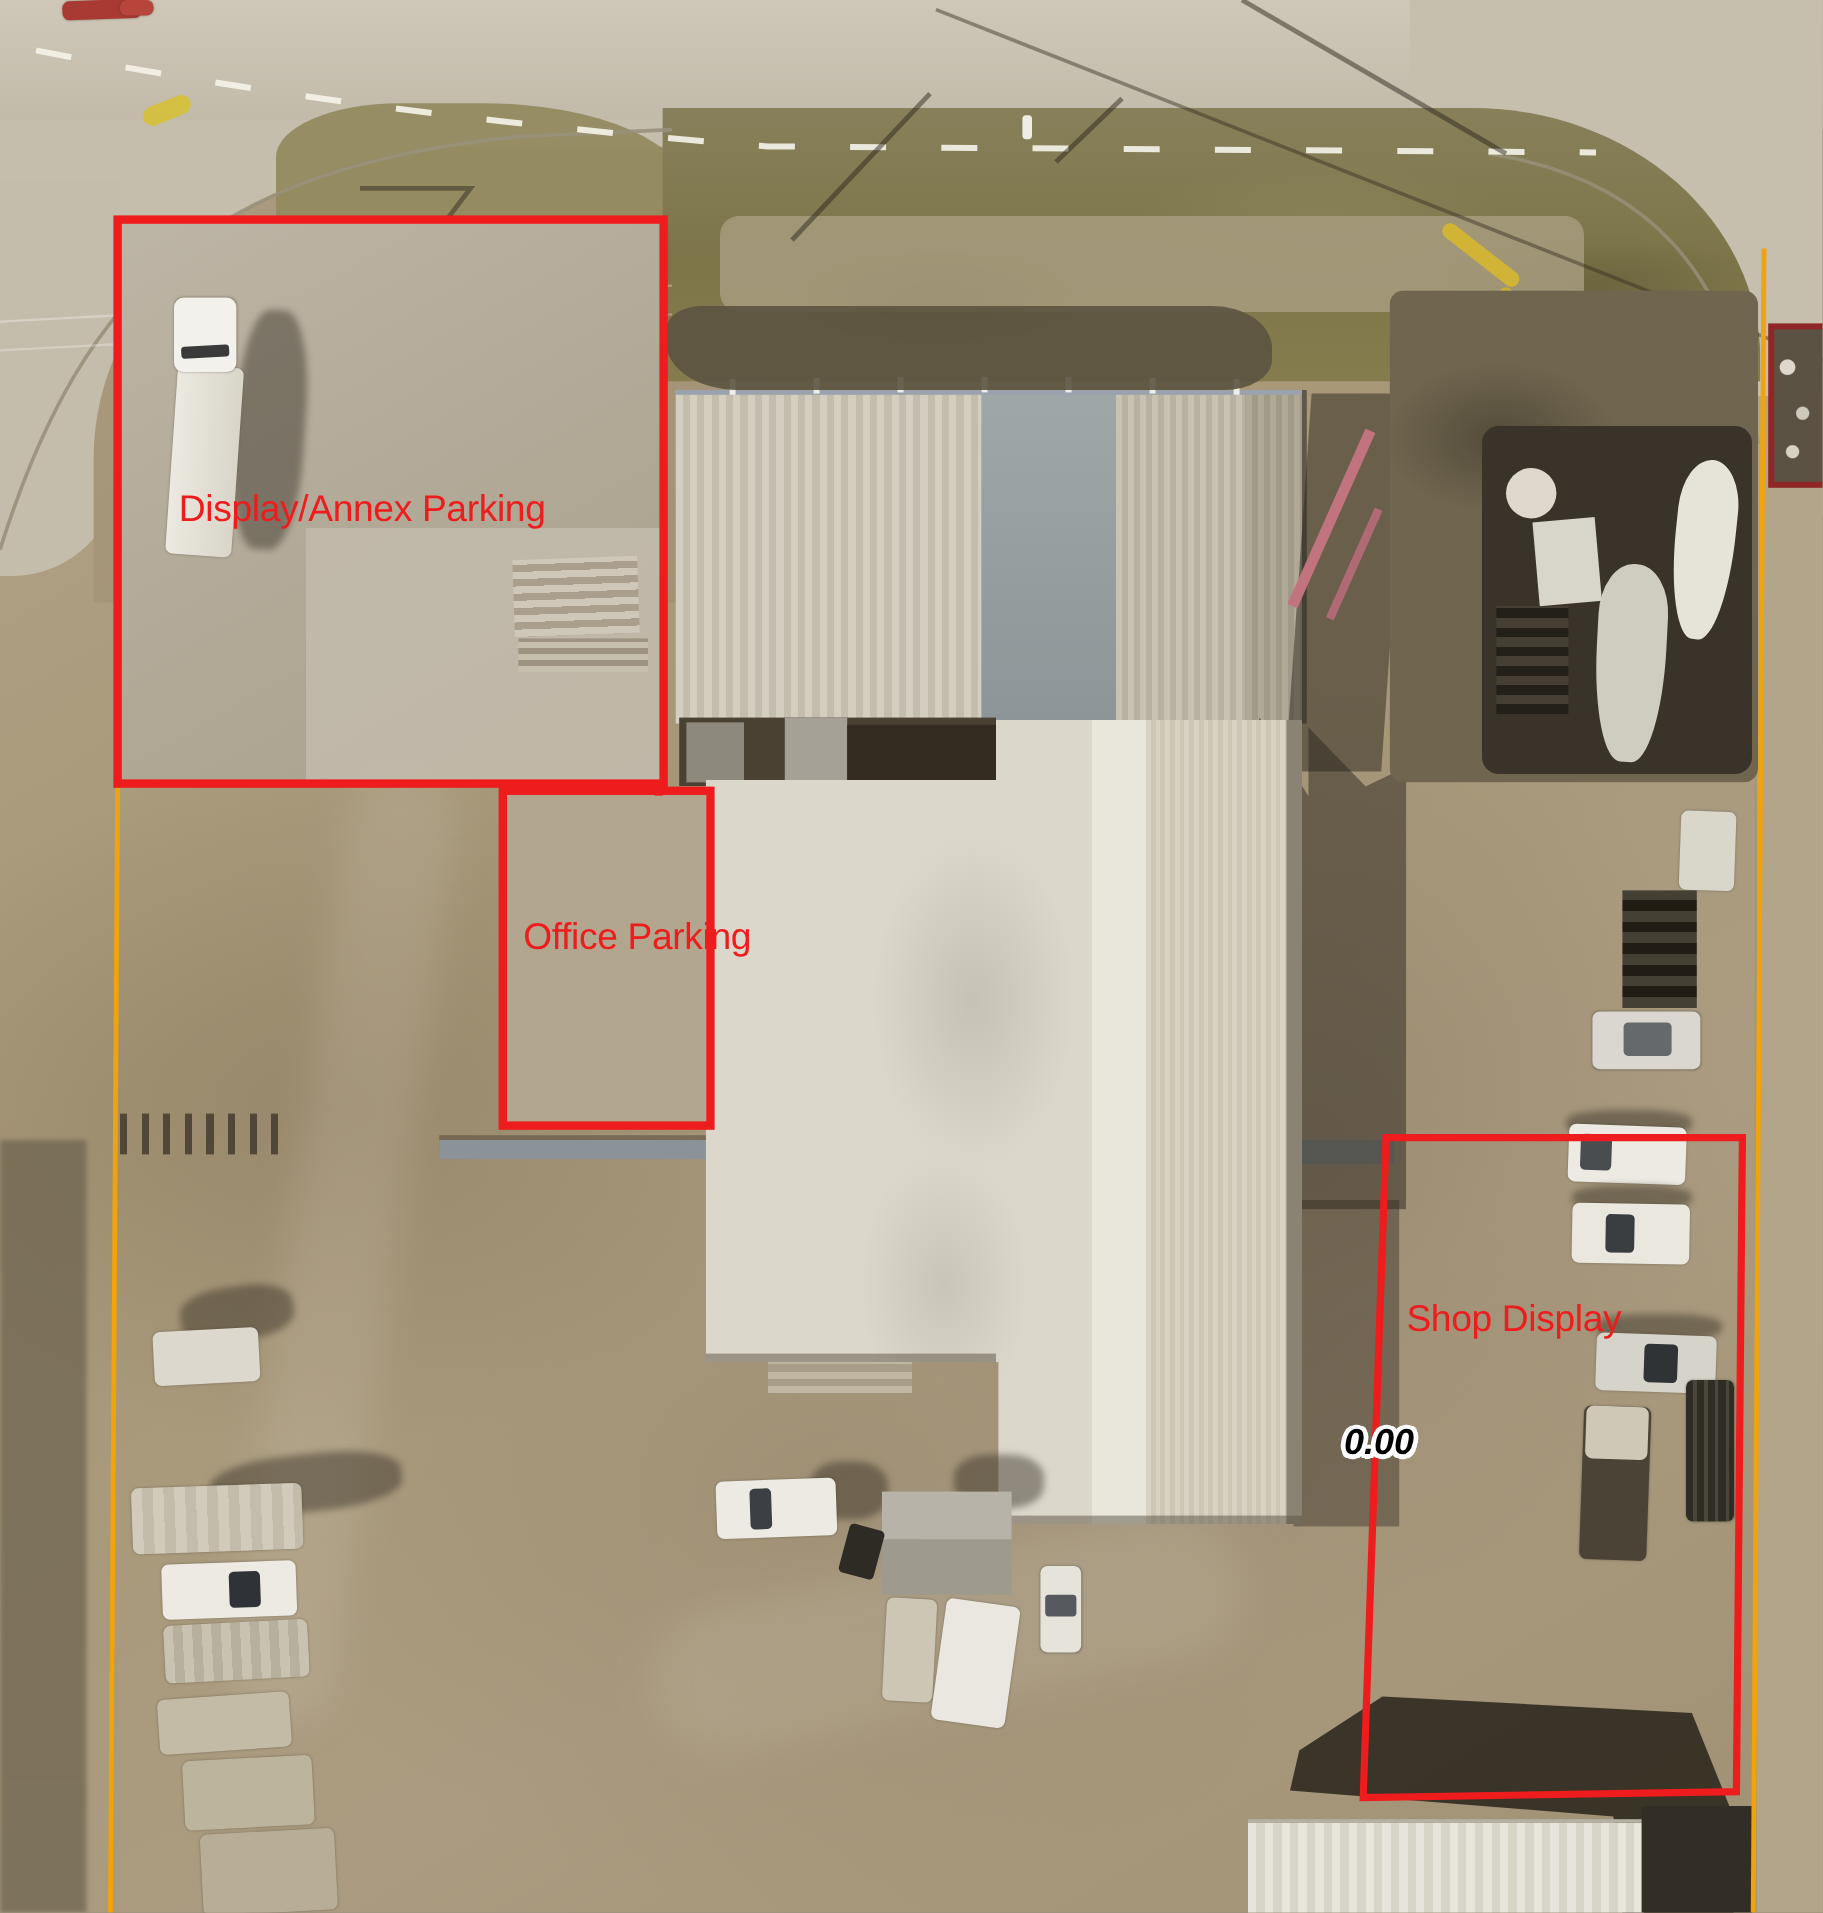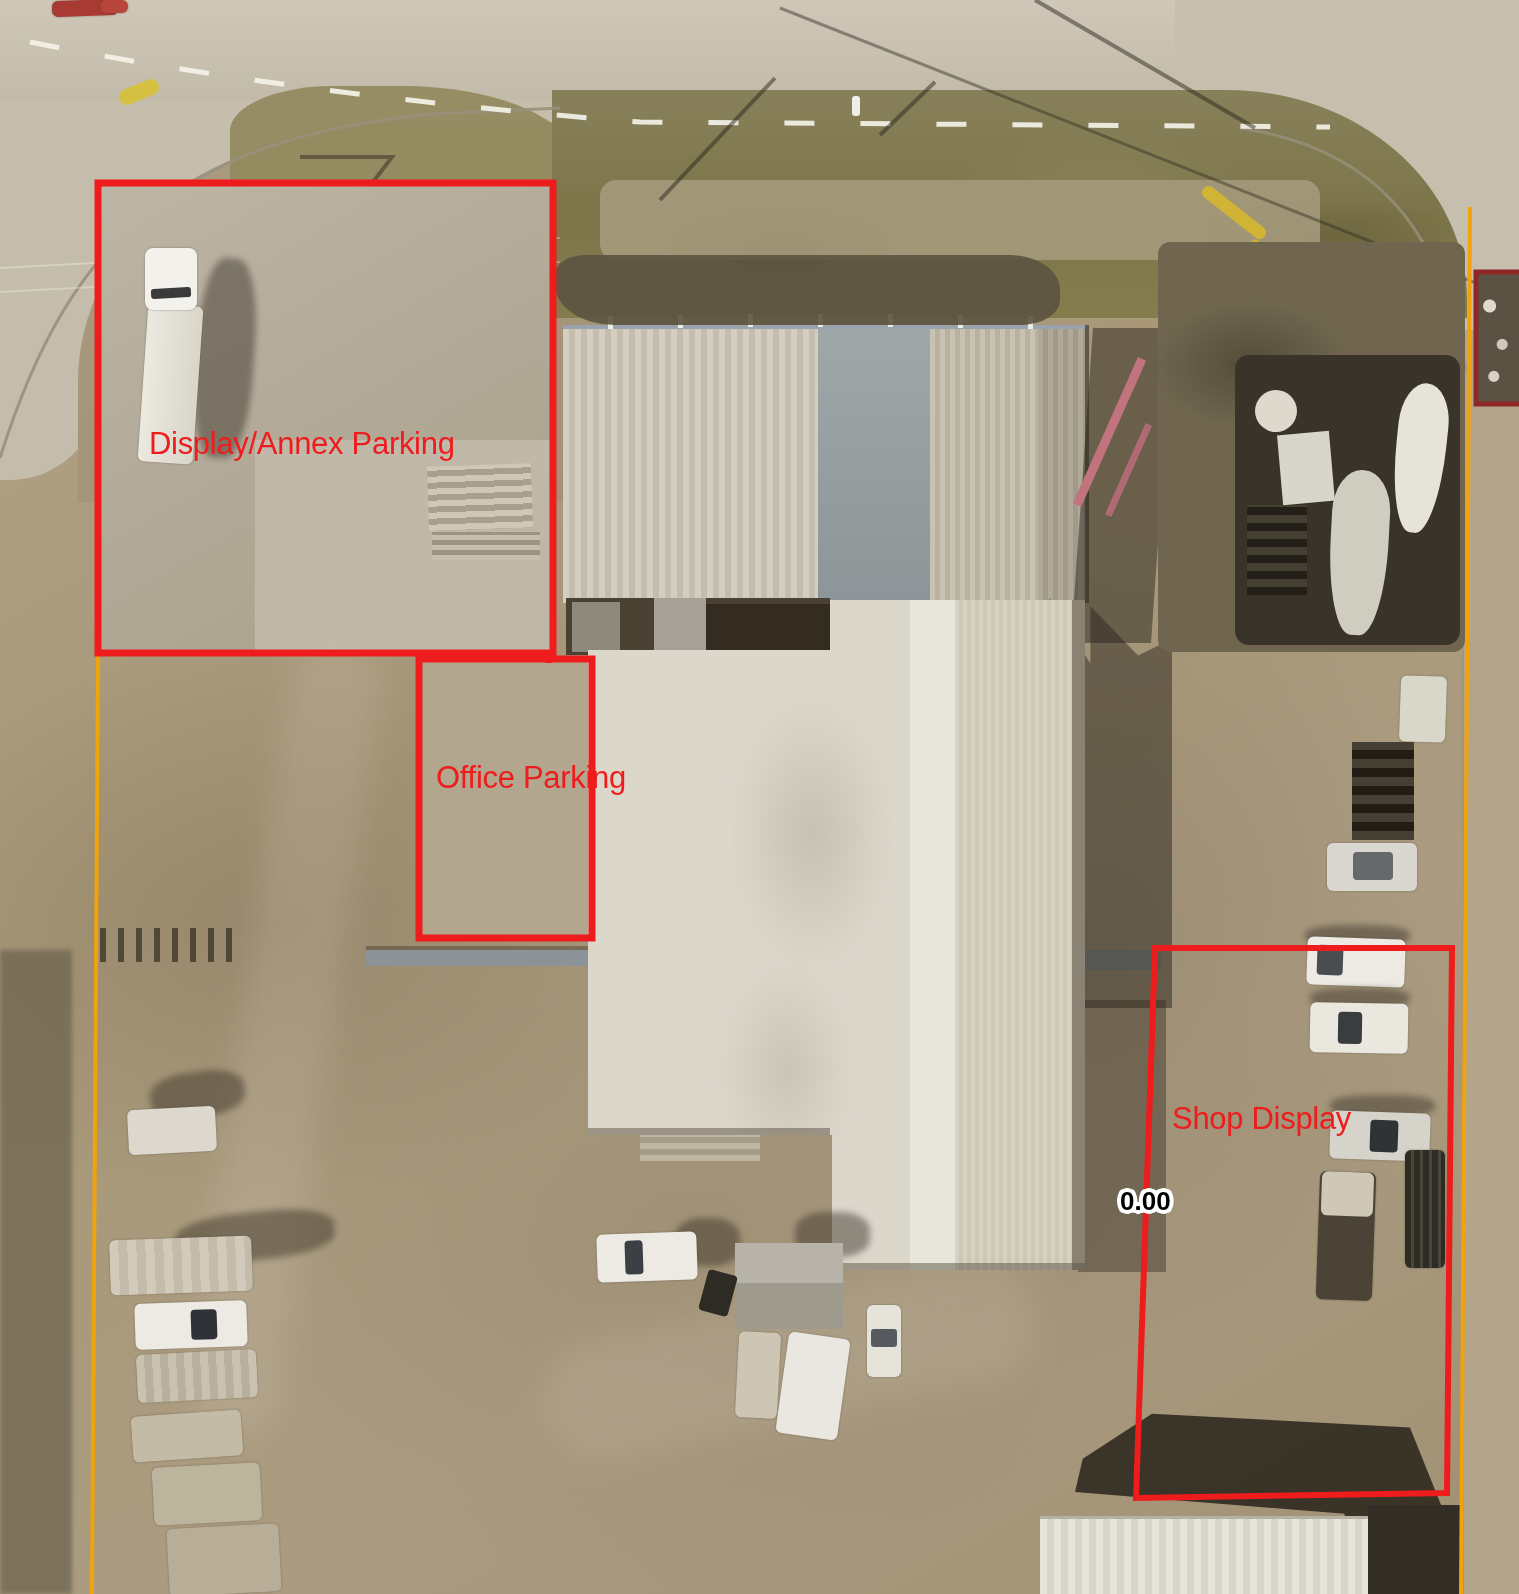--- a/index.html
+++ b/index.html
@@ -9,23 +9,23 @@
     background-image:
       radial-gradient(ellipse 600px 400px at 18% 58%, rgba(125,108,85,.38), transparent 70%),
       radial-gradient(ellipse 700px 500px at 46% 78%, rgba(146,131,105,.42), transparent 70%),
       radial-gradient(ellipse 500px 600px at 72% 60%, rgba(120,106,84,.30), transparent 70%),
       radial-gradient(ellipse 800px 300px at 40% 42%, rgba(160,148,122,.35), transparent 70%),
       linear-gradient(150deg,#b2a38a 0%,#a89878 40%,#ab9c81 70%,#a09073 100%);
   }
   .a{position:absolute;}
   .veh{position:absolute;border-radius:6px;box-shadow:0 0 2px rgba(60,52,40,.5);}
   .vshadow{position:absolute;background:rgba(52,45,34,.45);border-radius:40%;filter:blur(3px);}
-  .label{position:absolute;color:#ee1c1c;font-size:31px;font-weight:400;letter-spacing:-.3px;white-space:nowrap;margin-top:20px;}
-  .measure{position:absolute;color:#000;font-size:26px;font-weight:700;white-space:nowrap;
-    text-shadow:-3px -3px 0 #fff,3px -3px 0 #fff,-3px 3px 0 #fff,3px 3px 0 #fff,0 -4px 0 #fff,0 4px 0 #fff,-4px 0 0 #fff,4px 0 0 #fff;}
+  .label{position:absolute;color:#ee1c1c;font-size:31px;font-weight:400;letter-spacing:-.3px;white-space:nowrap;}
+  .measure{position:absolute;color:#000;font-size:30px;font-weight:700;white-space:nowrap;
+    text-shadow:-3px -3px 0 #fff,3px -3px 0 #fff,-3px 3px 0 #fff,3px 3px 0 #fff,0 -4px 0 #fff,0 4px 0 #fff,-4px 0 0 #fff,4px 0 0 #fff;font-style:italic;}
   svg{position:absolute;left:0;top:0;}
 </style>
 </head>
 <body>
 
 <div id="scene">
 
   <div class="a" style="left:0;top:0;width:1519px;height:108px;background:linear-gradient(180deg,#cfc7b7,#c2baa9);"></div>
   <div class="a" style="left:0;top:100px;width:640px;height:80px;background:#c6beac;"></div>
   <div class="a" style="left:0;top:150px;width:100px;height:330px;background:#c5bdab;border-bottom-right-radius:90px;"></div>
@@ -204,17 +204,17 @@
     <line x1="98" y1="655" x2="92" y2="1594" stroke="#f0a30a" stroke-width="4"></line>
     <line x1="1470" y1="207" x2="1461" y2="1594" stroke="#f0a30a" stroke-width="4"></line>
     <rect x="1476" y="272" width="60" height="132" fill="none" stroke="#8f2727" stroke-width="5"></rect>
     <rect x="98" y="183" width="455" height="470" fill="none" stroke="#ee1c1c" stroke-width="7"></rect>
     <line x1="549" y1="650" x2="549" y2="663" stroke="#ee1c1c" stroke-width="7"></line>
     <rect x="419" y="659" width="173" height="279" fill="none" stroke="#ee1c1c" stroke-width="7"></rect>
     <polygon points="1155,948 1452,948 1447,1493 1136,1498" fill="none" stroke="#ee1c1c" stroke-width="6"></polygon>
   </svg>
 
   <div class="label" style="left:149px;top:406px;">Display/Annex Parking</div>
-  <div class="label" style="left:436px;top:740px;">Office Parking</div>
+  <div class="label" style="left:436px;top:763px;">Office Parking</div>
   <div class="label" style="left:1172px;top:1081px;">Shop Display</div>
   <div class="measure" style="left:1120px;top:1186px;">0.00</div>
 
 </div>
 
 </body></html>

